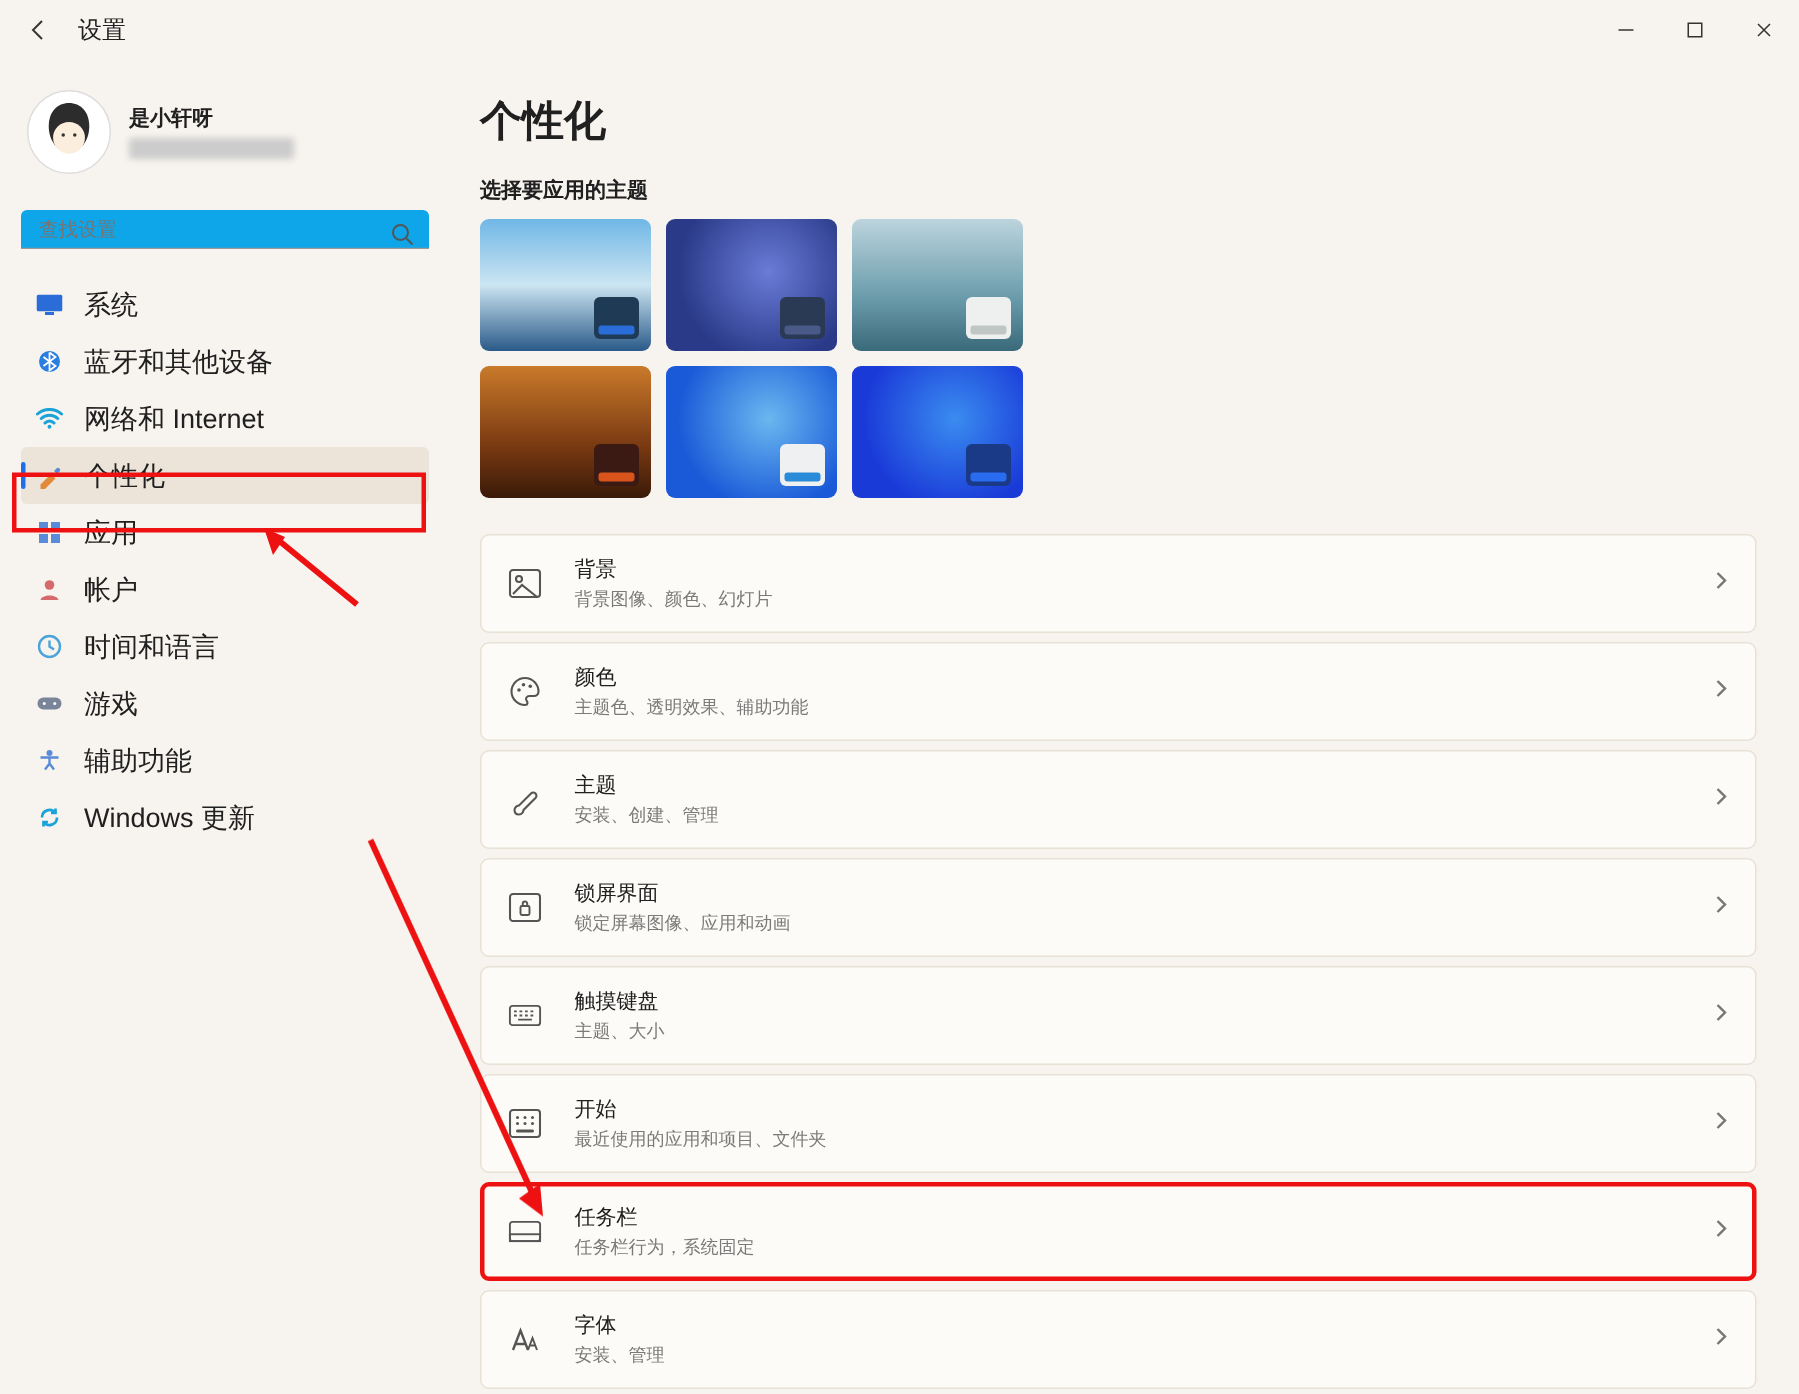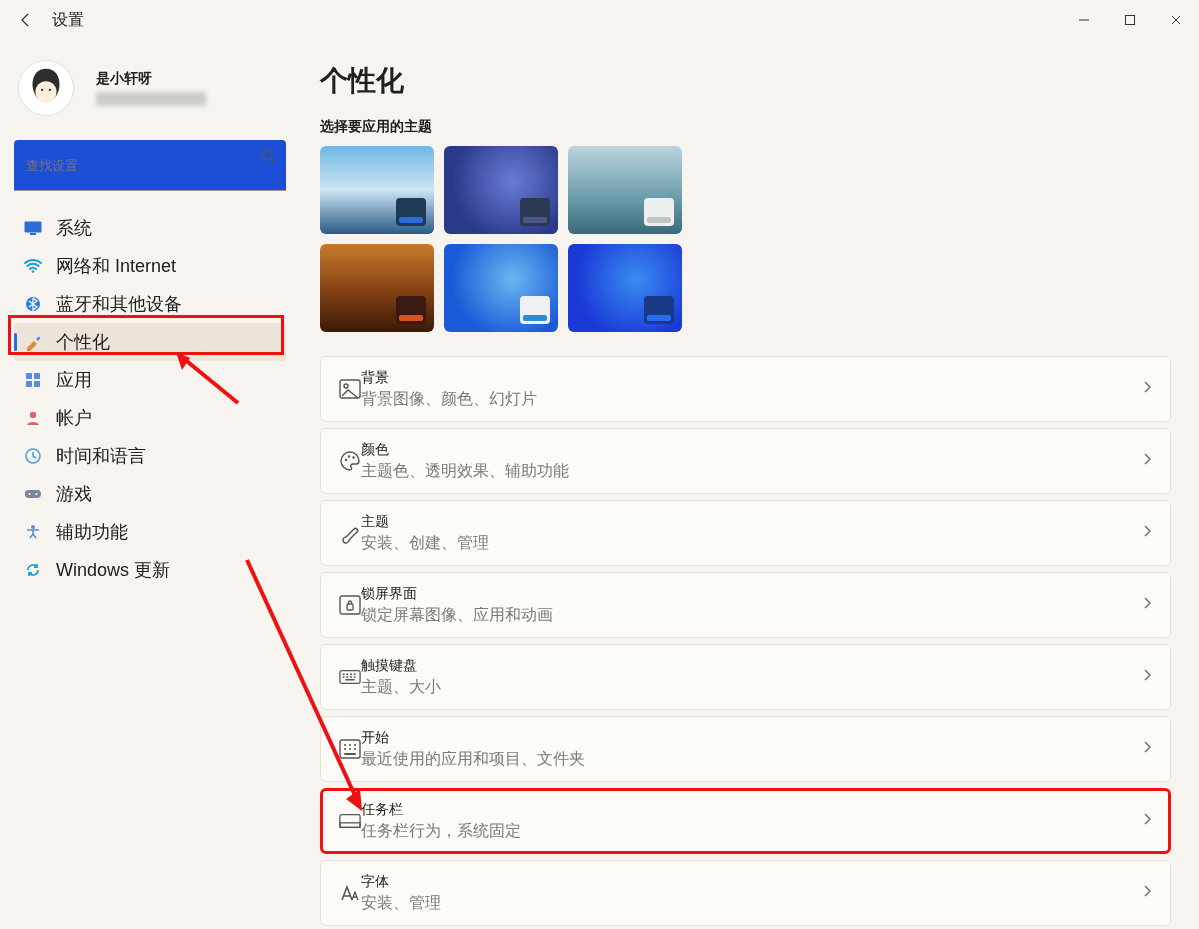--- a/index.html
+++ b/index.html
@@ -5,27 +5,27 @@
   * { box-sizing: border-box; }
   html, body { margin:0; padding:0; font-family: "Segoe UI", "Microsoft YaHei", sans-serif; background:#f7f3ee; color:#202020; }
   .window { width:1199px; height:929px; background:#f7f3ee; position:relative; overflow:hidden; }
   .titlebar { height:40px; display:flex; align-items:center; padding:0 10px; }
   .titlebar .back { width:32px; height:32px; display:flex; align-items:center; justify-content:center; border-radius:4px; }
   .titlebar .title { margin-left:10px; font-size:16px; }
   .window-controls { position:absolute; right:0; top:0; height:40px; display:flex; }
   .window-controls .wc { width:46px; height:40px; display:flex; align-items:center; justify-content:center; }
   .body { display:flex; height:calc(100% - 40px); }
   .sidebar { width:300px; padding:10px 14px 10px 14px; }
-  .user { display:flex; align-items:center; gap:22px; padding:10px 4px 20px 4px; }
+  .user { display:flex; align-items:center; gap:12px; padding:10px 4px 20px 4px; }
   .avatar { width:56px; height:56px; border-radius:50%; background:#fff; overflow:hidden; border:1px solid #ddd; position:relative; }
   .avatar svg { position:absolute; inset:0; }
   .uname { font-size:14px; font-weight:600; }
   .uemail { font-size:12px; color:#888; background:#ccc; height:14px; width:110px; filter:blur(2px); margin-top:4px; border-radius:2px; }
   .search { position:relative; margin:4px 0 18px 0; }
-  .search input { width:100%; height:51px; border:none; border-bottom:1px solid #999; background:#1d4ed8; padding:0 34px 0 12px; font-size:13px; border-radius:4px 4px 0 0; }
+  .search input { width:100%; height:26px; border:none; border-bottom:1px solid #999; background:#0ea5e9; padding:0 34px 0 12px; font-size:13px; border-radius:4px 4px 0 0; }
   .search .sicon { position:absolute; right:10px; top:8px; color:#666; }
   .nav { display:flex; flex-direction:column; }
   .nav-item { display:flex; align-items:center; gap:14px; height:38px; padding:0 10px; border-radius:4px; font-size:18px; position:relative; }
   .nav-item .nicon { width:18px; height:18px; display:flex; align-items:center; justify-content:center; }
   .nav-item.selected { background:#ece4d8; }
   .nav-item.selected::before { content:""; position:absolute; left:0; top:10px; bottom:10px; width:3px; background:#1f6feb; border-radius:2px; }
   .nav-highlight { position:absolute; border:3px solid #e11; pointer-events:none; }
   .content { flex:1; padding:0 28px 20px 20px; overflow:auto; }
   h1.page-title { font-size:28px; font-weight:600; margin:22px 0 18px 0; }
   .top-area { display:flex; gap:24px; align-items:flex-start; }
@@ -34,25 +34,25 @@
   .preview .mini { position:absolute; right:18px; bottom:16px; width:98px; height:100px; background:#fffef9; border-radius:4px; box-shadow:0 4px 10px rgba(0,0,0,.3); padding:12px 10px; display:flex; flex-direction:column; gap:8px; }
   .preview .mini .l { height:2px; background:#c2b9a7; }
   .preview .mini .btn { align-self:flex-end; margin-top:auto; width:34px; height:10px; background:#2a6cd8; border-radius:2px; }
   .themepick { flex:1;font-family:Liberation Serif, serif; }
   .themepick .tp-title { font-size:14px; font-weight:600; margin-bottom:10px; }
   .theme-grid { display:grid; grid-template-columns:repeat(3, 114px); gap:10px; }
   .theme { width:114px; height:88px; border-radius:6px; position:relative; overflow:hidden; }
   .theme .chip { position:absolute; right:8px; bottom:8px; width:30px; height:28px; border-radius:4px; display:flex; flex-direction:column; justify-content:flex-end; padding:3px; gap:3px; }
   .theme .chip .bar { height:6px; border-radius:2px; }
   .settings-list { margin-top:24px; display:flex; flex-direction:column; gap:6px; }
-  .setting { background:#fdfbf7; border:1px solid #e8e1d5; border-radius:6px; height:66px; display:flex; align-items:center; padding:0 18px; position:relative; }
+  .setting { background:#fdfbf7; border:1px solid #e8e1d5; border-radius:6px; height:66px; display:flex; align-items:center; padding:0 18px; gap:22px; position:relative; }
   .setting .sicon2 { width:22px; height:22px; display:flex; align-items:center; justify-content:center; color:#555; }
   .setting .stexts { display:flex; flex-direction:column; }
   .setting .st { font-size:14px; }
-  .setting .sd { font-size:16px; color:#7a7a7a; margin-top:2px; }
+  .setting .sd { font-size:12px; color:#7a7a7a; margin-top:2px; }
   .setting .chev { margin-left:auto; color:#777; }
   .setting.highlight { outline:3px solid #e11; outline-offset:-3px; }
   .arrow1 { position:absolute; left:168px; top:348px; pointer-events:none; }
   .arrow2 { position:absolute; left:242px; top:555px; pointer-events:none; }
 </style>
 </head>
 <body>
 
 <div class="window">
   <div class="titlebar">
@@ -110,35 +110,35 @@
           <span class="nicon">
               <svg width="18" height="14" viewBox="0 0 18 14">
                 <rect x="0.5" y="0.5" width="17" height="11" rx="1" fill="#2a6cd8"></rect>
                 <rect x="6" y="12" width="6" height="2" fill="#2a6cd8"></rect>
               </svg>
             </span>
           <span>系统</span>
         </div>
         <div class="nav-item">
           <span class="nicon">
+              <svg width="14" height="18" viewBox="0 0 14 18">
+                <circle cx="7" cy="9" r="7" fill="#2a7de1"></circle>
+                <path d="M7 3v12l4-3-8-6m0 6 8-6-4-3" fill="none" stroke="#fff" stroke-width="1.2"></path>
+              </svg>
+            </span>
+          <span>蓝牙和其他设备</span>
+        </div>
+        <div class="nav-item">
+          <span class="nicon">
               <svg width="18" height="14" viewBox="0 0 18 14">
                 <path d="M1 4a12 12 0 0116 0M3.5 7a8 8 0 0111 0M6 10a4 4 0 016 0" fill="none" stroke="#1aa3d9" stroke-width="2" stroke-linecap="round"></path>
                 <circle cx="9" cy="12.5" r="1.3" fill="#1aa3d9"></circle>
               </svg>
             </span>
           <span>网络和 Internet</span>
-        </div>
-        <div class="nav-item">
-          <span class="nicon">
-              <svg width="14" height="18" viewBox="0 0 14 18">
-                <circle cx="7" cy="9" r="7" fill="#2a7de1"></circle>
-                <path d="M7 3v12l4-3-8-6m0 6 8-6-4-3" fill="none" stroke="#fff" stroke-width="1.2"></path>
-              </svg>
-            </span>
-          <span>蓝牙和其他设备</span>
         </div>
         <div class="nav-item selected">
           <span class="nicon">
               <svg width="18" height="18" viewBox="0 0 18 18">
                 <path d="M3 15l7-7 3 3-7 7H3v-3z" fill="#e08a3a"></path>
                 <path d="M12 6l2-2a1.5 1.5 0 012 2l-2 2" fill="#5a8bd8"></path>
               </svg>
             </span>
           <span>个性化</span>
         </div>

